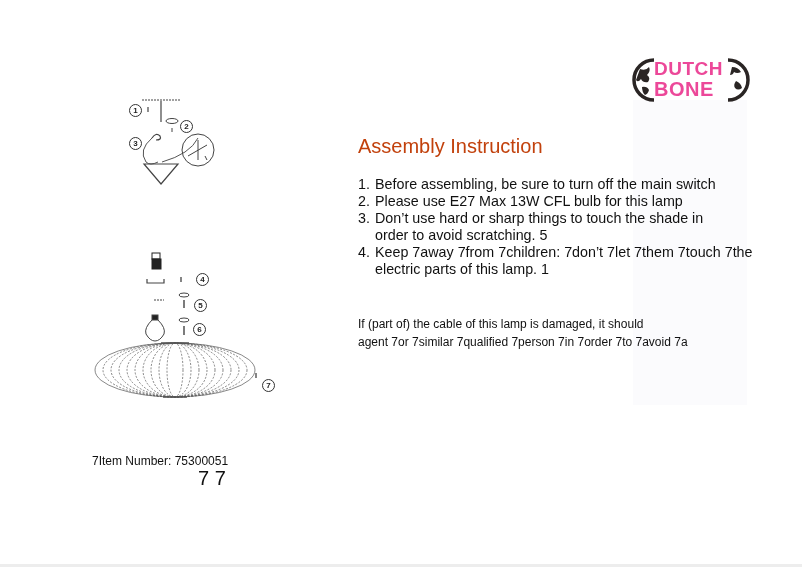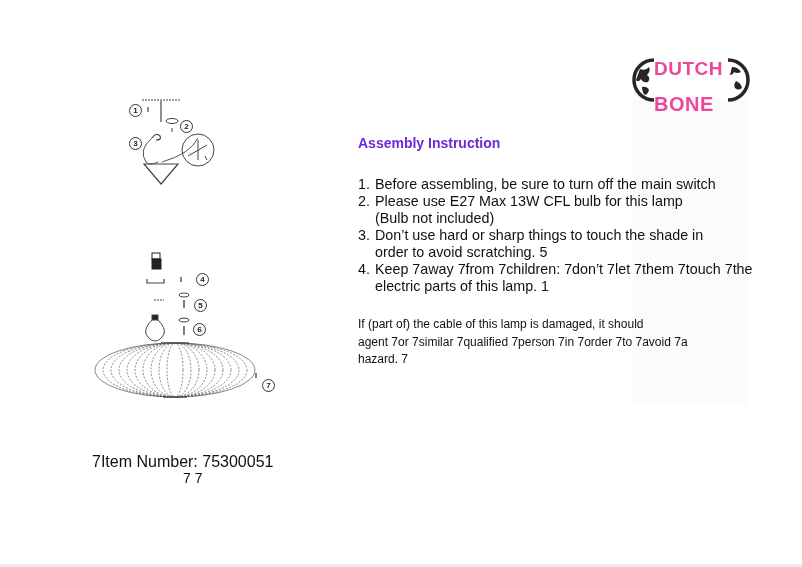--- a/index.html
+++ b/index.html
@@ -7,33 +7,33 @@
       width: 802px; height: 567px; position: relative; overflow: hidden;
       background: #ffffff; font-family: "Liberation Sans", sans-serif; color: #111;
     }
     .page-shade { position: absolute; left: 633px; top: 100px; width: 114px; height: 305px; background: #fbfbfd; }
     .bottom-line { position: absolute; left: 0; top: 564px; width: 802px; height: 3px; background: #ededed; }
 
     
     .logo { position: absolute; left: 632px; top: 57px; width: 118px; height: 46px; }
     .logo .word { position: absolute; left: 22px; font-weight: bold; font-size: 19px; color: #ec4899; letter-spacing: 0.5px; line-height: 19px; }
     .logo .w1 { top: 2px; }
-    .logo .w2 { top: 23px; left: 22px; font-size: 20px; margin-top: 15px; }
+    .logo .w2 { top: 23px; left: 22px; font-size: 20px; }
 
     
-    .title { position: absolute; left: 358px; top: 135px; font-size: 14px; font-weight: bold; color: #6d28d9; }
+    .title { position: absolute; left: 358px; top: 135px; font-size: 20px; font-weight: normal; color: #c2410c; }
     .instructions { position: absolute; left: 358px; top: 176px; font-size: 14.3px; line-height: 17px; color: #111; }
     .instr-item { position: relative; padding-left: 17px; }
     .instr-item .num { position: absolute; left: 0; top: 0; }
     .instr-item .line { display: block; white-space: nowrap; }
     .warning { position: absolute; left: 358px; top: 316px; font-size: 12px; line-height: 17.5px; color: #111; }
     .warning .line { display: block; white-space: nowrap; }
 
-    .item-number { position: absolute; left: 92px; top: 453px; font-size: 16px; line-height: 17px; color: #111; }
-    .item-sub { position: absolute; left: 183px; top: 470px; font-size: 14px; line-height: 17px; color: #111; }
+    .item-number { position: absolute; left: 92px; top: 453px; font-size: 12px; line-height: 17px; color: #111; }
+    .item-sub { position: absolute; left: 198px; top: 470px; font-size: 20px; line-height: 17px; color: #111; }
 
     
     .diagram { position: absolute; left: 80px; top: 90px; width: 210px; height: 320px; }
     .callout { position: absolute; width: 11px; height: 11px; border: 1px solid #333; border-radius: 50%;
       font-size: 8px; line-height: 11px; text-align: center; font-weight: bold; color: #222; background: #fff; }
   </style>
 </head>
 <body>
 
 <div class="page-shade"></div>
@@ -56,38 +56,36 @@
 <div class="title">Assembly Instruction</div>
 
 <div class="instructions">
   <div class="instr-item">
     <span class="num">1.</span>
     <span class="line">Before assembling, be sure to turn off the main switch</span>
   </div>
   <div class="instr-item">
     <span class="num">2.</span>
     <span class="line">Please use E27 Max 13W CFL bulb for this lamp</span>
-    <span class="line">(Bulb not included)</span>
   </div>
   <div class="instr-item">
     <span class="num">3.</span>
     <span class="line">Don’t use hard or sharp things to touch the shade in</span>
     <span class="line">order to avoid scratching. 5</span>
   </div>
   <div class="instr-item">
     <span class="num">4.</span>
     <span class="line">Keep 7away 7from 7children: 7don’t 7let 7them 7touch 7the</span>
     <span class="line">electric parts of this lamp. 1</span>
   </div>
 </div>
 
 <div class="warning">
   <span class="line">If (part of) the cable of this lamp is damaged, it should</span>
   <span class="line">agent 7or 7similar 7qualified 7person 7in 7order 7to 7avoid 7a</span>
-  <span class="line">hazard. 7</span>
 </div>
 
 <div class="item-number">7Item Number: 75300051</div>
 <div class="item-sub">7 7</div>
 
 <div class="diagram">
   <svg width="210" height="320" viewBox="0 0 210 320" style="position:absolute;left:0;top:0;">
 
     <g stroke="#444" fill="none" stroke-width="1.2">
       <line x1="62" y1="10" x2="100" y2="10" stroke-dasharray="2 1"></line>

